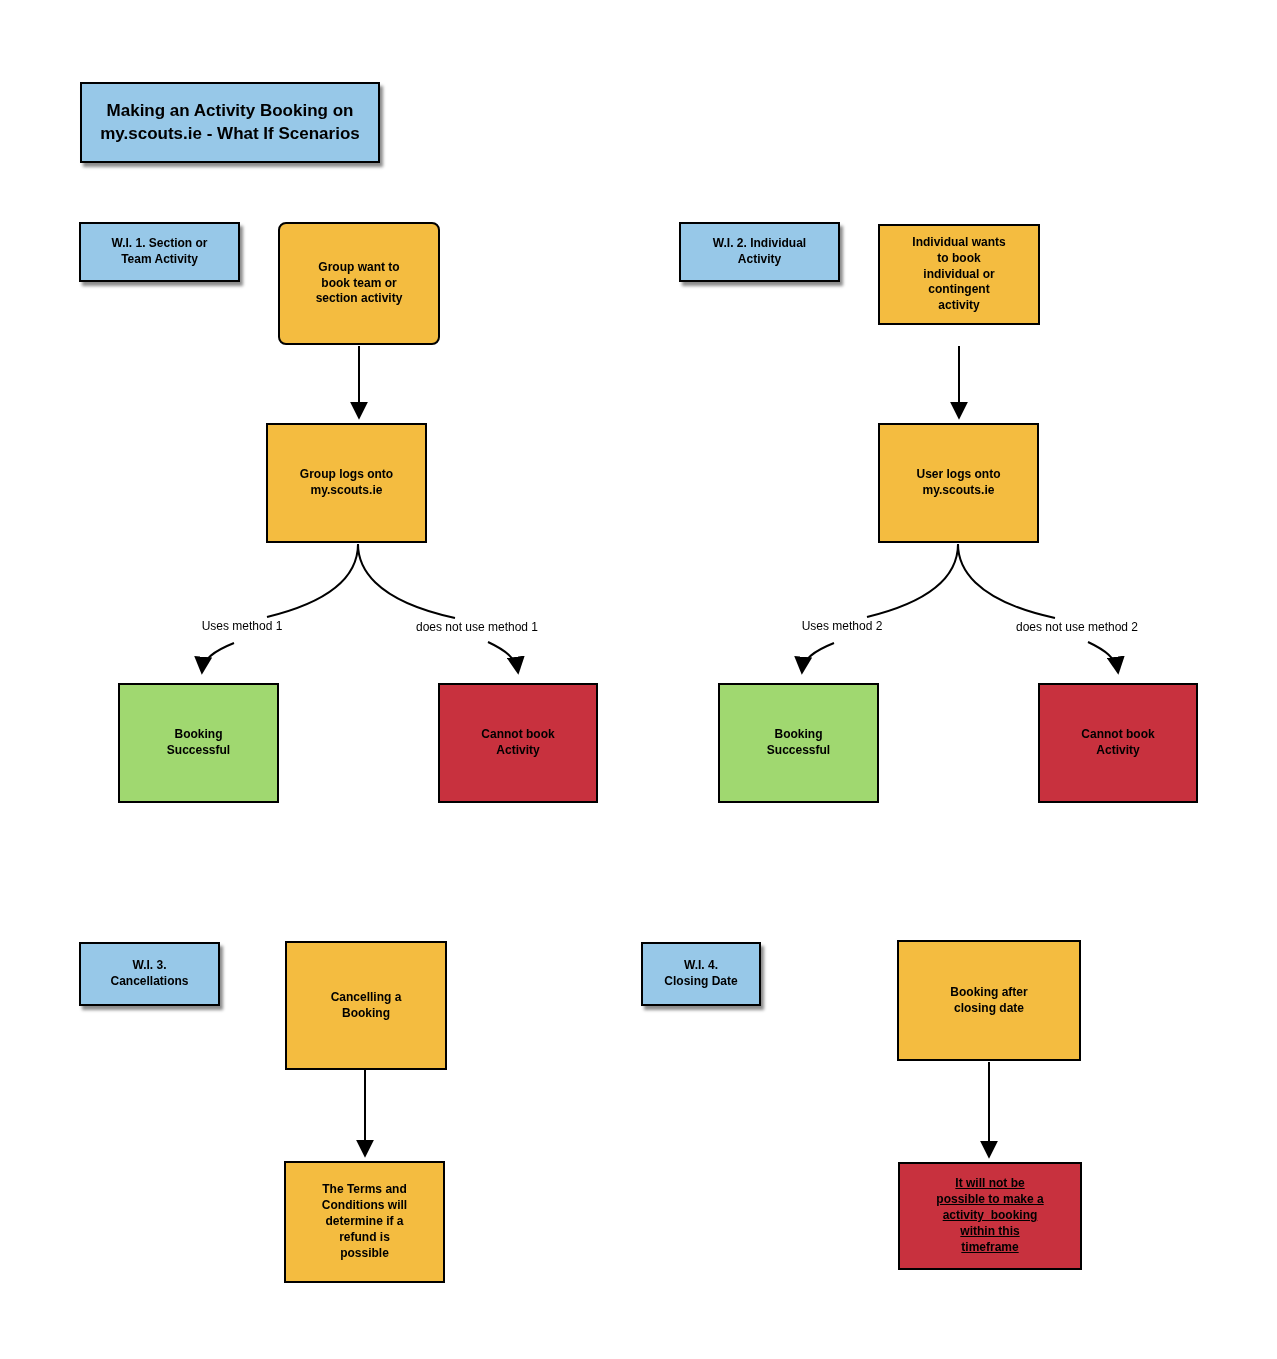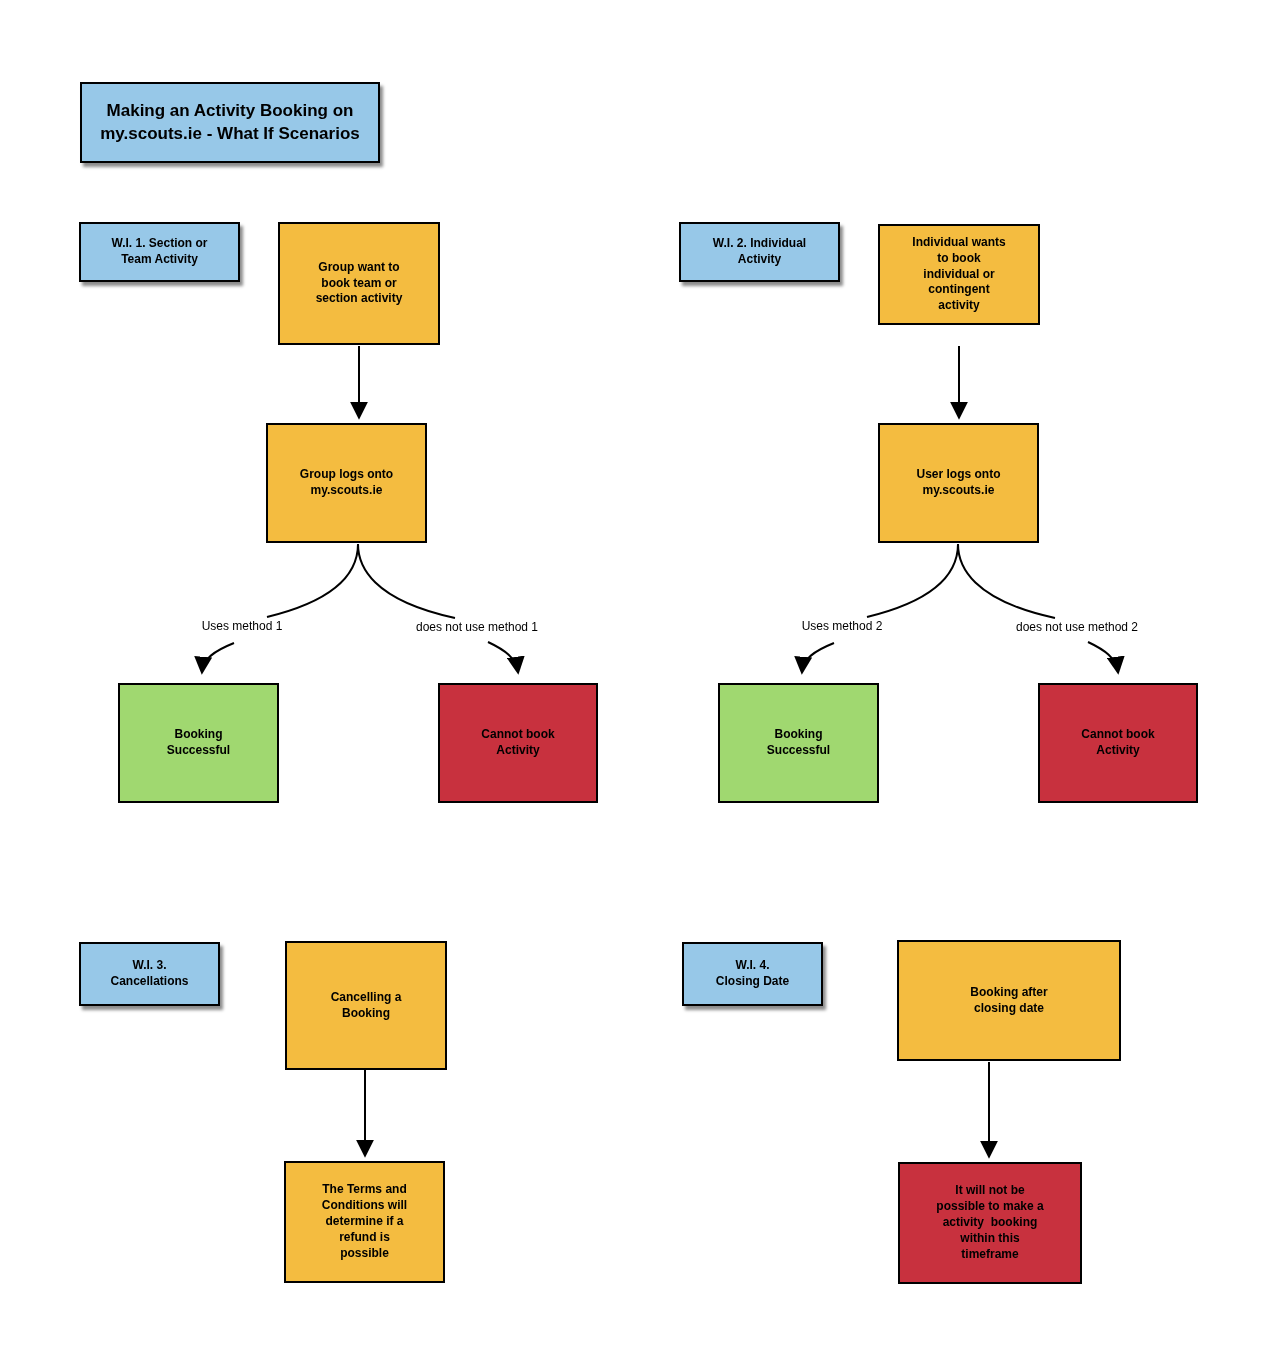--- a/index.html
+++ b/index.html
@@ -55,21 +55,21 @@
 
     <path class="cpath" d="M365 1063 L365 1155" marker-end="url(#ah)"></path>
     <path class="cpath" d="M989 1062 L989 1156" marker-end="url(#ah)"></path>
   </svg>
 
   <div class="node blue title" style="left:80px;top:82px;width:300px;height:81px;">Making an Activity Booking on
 my.scouts.ie - What If Scenarios</div>
 
   <div class="node blue" style="left:79px;top:222px;width:161px;height:60px;">W.I. 1. Section or
 Team Activity</div>
-  <div class="node orange" style="left:278px;top:222px;width:162px;height:123px;">Group want to
+  <div class="node orange" style="left:278px;top:222px;width:162px;height:123px;border-radius:8px;">Group want to
 book team or
 section activity</div>
   <div class="node orange" style="left:266px;top:423px;width:161px;height:120px;">Group logs onto
 my.scouts.ie</div>
   <div class="edge-label" style="left:158px;top:619px;width:168px;">Uses method 1</div>
   <div class="edge-label" style="left:376px;top:620px;width:202px;">does not use method 1</div>
   <div class="node green" style="left:118px;top:683px;width:161px;height:120px;">Booking
 Successful</div>
   <div class="node red" style="left:438px;top:683px;width:160px;height:120px;">Cannot book
 Activity</div>
@@ -93,23 +93,23 @@
   <div class="node blue" style="left:79px;top:942px;width:141px;height:64px;">W.I. 3.
 Cancellations</div>
   <div class="node orange" style="left:285px;top:941px;width:162px;height:129px;">Cancelling a
 Booking</div>
   <div class="node orange" style="left:284px;top:1161px;width:161px;height:122px;">The Terms and
 Conditions will
 determine if a
 refund is
 possible</div>
 
-  <div class="node blue" style="left:682px;top:942px;width:141px;height:64px;">W.I. 4.
+  <div class="node blue" style="left:641px;top:942px;width:120px;height:64px;">W.I. 4.
 Closing Date</div>
-  <div class="node orange" style="left:897px;top:940px;width:224px;height:121px;">Booking after
+  <div class="node orange" style="left:897px;top:940px;width:184px;height:121px;">Booking after
 closing date</div>
-  <div class="node red" style="left:898px;top:1162px;width:184px;height:122px;">It will not be
+  <div class="node red" style="left:898px;top:1162px;width:184px;height:108px;text-decoration:underline;">It will not be
 possible to make a
 activity &nbsp;booking
 within this
 timeframe</div>
 
 </div>
 
 </body></html>

